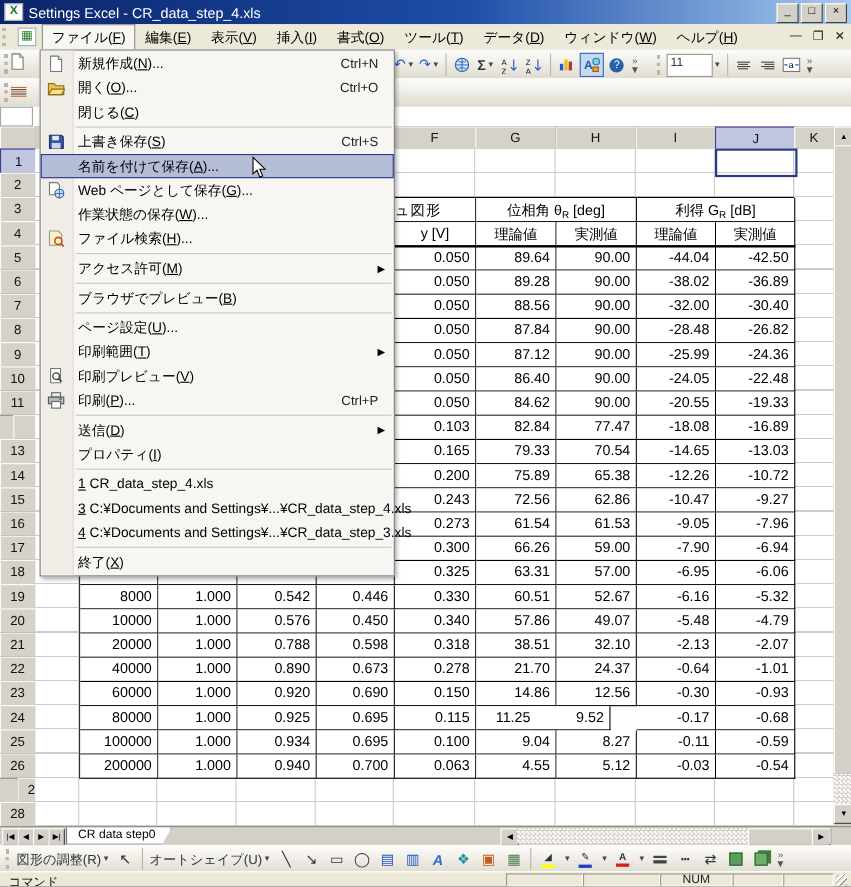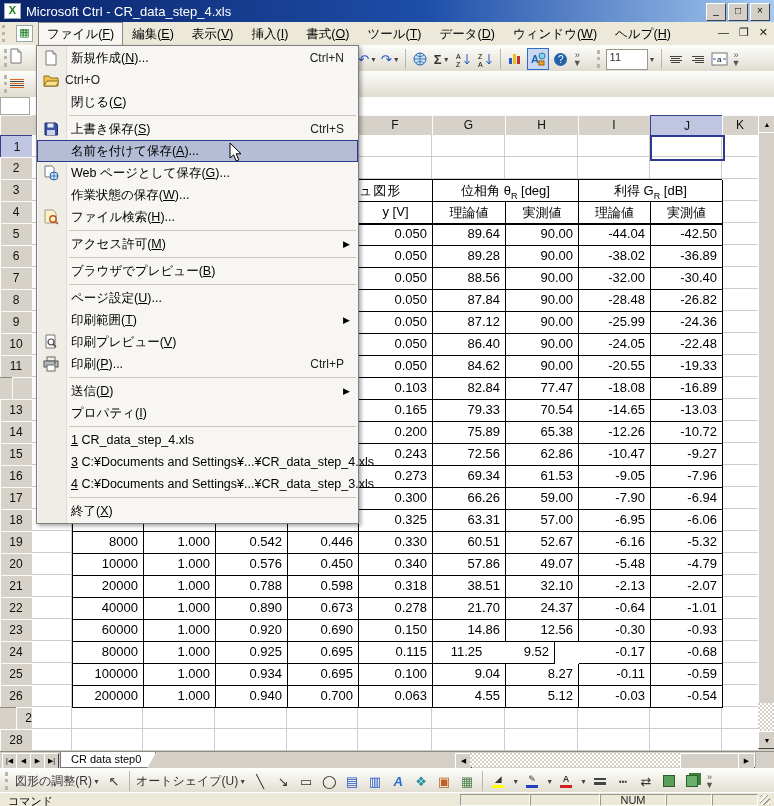--- a/index.html
+++ b/index.html
@@ -72,21 +72,21 @@
   .statuspanel{position:absolute;top:1px;bottom:1px;border:1px solid;border-color:#9a968a #fff #fff #9a968a;
     font-size:11px;color:#222;display:flex;align-items:center;justify-content:center;}
 </style>
 </head>
 <body>
 
 <div id="stage">
 
   <div class="abs titlebar">
     <span class="xlicon">X</span>
-    <span>Microsoft Ctrl - CR_data_step_4.xls</span>
+    <span>Settings Excel - CR_data_step_4.xls</span>
     <span class="titlebtns">
       <span class="winbtn">_</span>
       <span class="winbtn">□</span>
       <span class="winbtn">×</span>
     </span>
   </div>
 
   <div class="abs menubar">
     <span class="gripv"></span>
     <span class="xlicon" style="margin-top:3px;height:15px">▦</span>
@@ -384,21 +384,21 @@
       <div class="cell num" style="left: 286px; top: 264px; width: 74px; height: 22px;">0.243</div>
       <div class="cell num" style="left: 360px; top: 264px; width: 73px; height: 22px;">72.56</div>
       <div class="cell num" style="left: 433px; top: 264px; width: 73px; height: 22px;">62.86</div>
       <div class="cell num" style="left: 506px; top: 264px; width: 72px; height: 22px;">-10.47</div>
       <div class="cell num" style="left: 578px; top: 264px; width: 72px; height: 22px;">-9.27</div>
       <div class="cell num" style="left: 0px; top: 286px; width: 71px; height: 22px;"></div>
       <div class="cell num" style="left: 71px; top: 286px; width: 72px; height: 22px;"></div>
       <div class="cell num" style="left: 143px; top: 286px; width: 72px; height: 22px;"></div>
       <div class="cell num" style="left: 215px; top: 286px; width: 71px; height: 22px;"></div>
       <div class="cell num" style="left: 286px; top: 286px; width: 74px; height: 22px;">0.273</div>
-      <div class="cell num" style="left: 360px; top: 286px; width: 73px; height: 22px;">69.34</div>
+      <div class="cell num" style="left: 360px; top: 286px; width: 73px; height: 22px;">61.54</div>
       <div class="cell num" style="left: 433px; top: 286px; width: 73px; height: 22px;">61.53</div>
       <div class="cell num" style="left: 506px; top: 286px; width: 72px; height: 22px;">-9.05</div>
       <div class="cell num" style="left: 578px; top: 286px; width: 72px; height: 22px;">-7.96</div>
       <div class="cell num" style="left: 0px; top: 308px; width: 71px; height: 22px;"></div>
       <div class="cell num" style="left: 71px; top: 308px; width: 72px; height: 22px;"></div>
       <div class="cell num" style="left: 143px; top: 308px; width: 72px; height: 22px;"></div>
       <div class="cell num" style="left: 215px; top: 308px; width: 71px; height: 22px;"></div>
       <div class="cell num" style="left: 286px; top: 308px; width: 74px; height: 22px;">0.300</div>
       <div class="cell num" style="left: 360px; top: 308px; width: 73px; height: 22px;">66.26</div>
       <div class="cell num" style="left: 433px; top: 308px; width: 73px; height: 22px;">59.00</div>
@@ -586,20 +586,21 @@
         <span class="lab">新規作成(<u>N</u>)...</span>
         <span class="sc">Ctrl+N</span>
       </div>
       <div class="menuitem">
         <span class="ic">
           <svg width="16" height="16">
             <path d="M1 4h5l2 2h7v8H1z" fill="#f2c14e" stroke="#8a6d1d"></path>
             <path d="M1 14l3-5h12l-3 5z" fill="#fbe08a" stroke="#8a6d1d"></path>
           </svg>
         </span>
+        <span class="lab">開く(<u>O</u>)...</span>
         <span class="sc">Ctrl+O</span>
       </div>
       <div class="menuitem">
         <span class="ic"></span>
         <span class="lab">閉じる(<u>C</u>)</span>
       </div>
       <div class="menusep"></div>
       <div class="menuitem">
         <span class="ic">
           <svg width="16" height="16">

